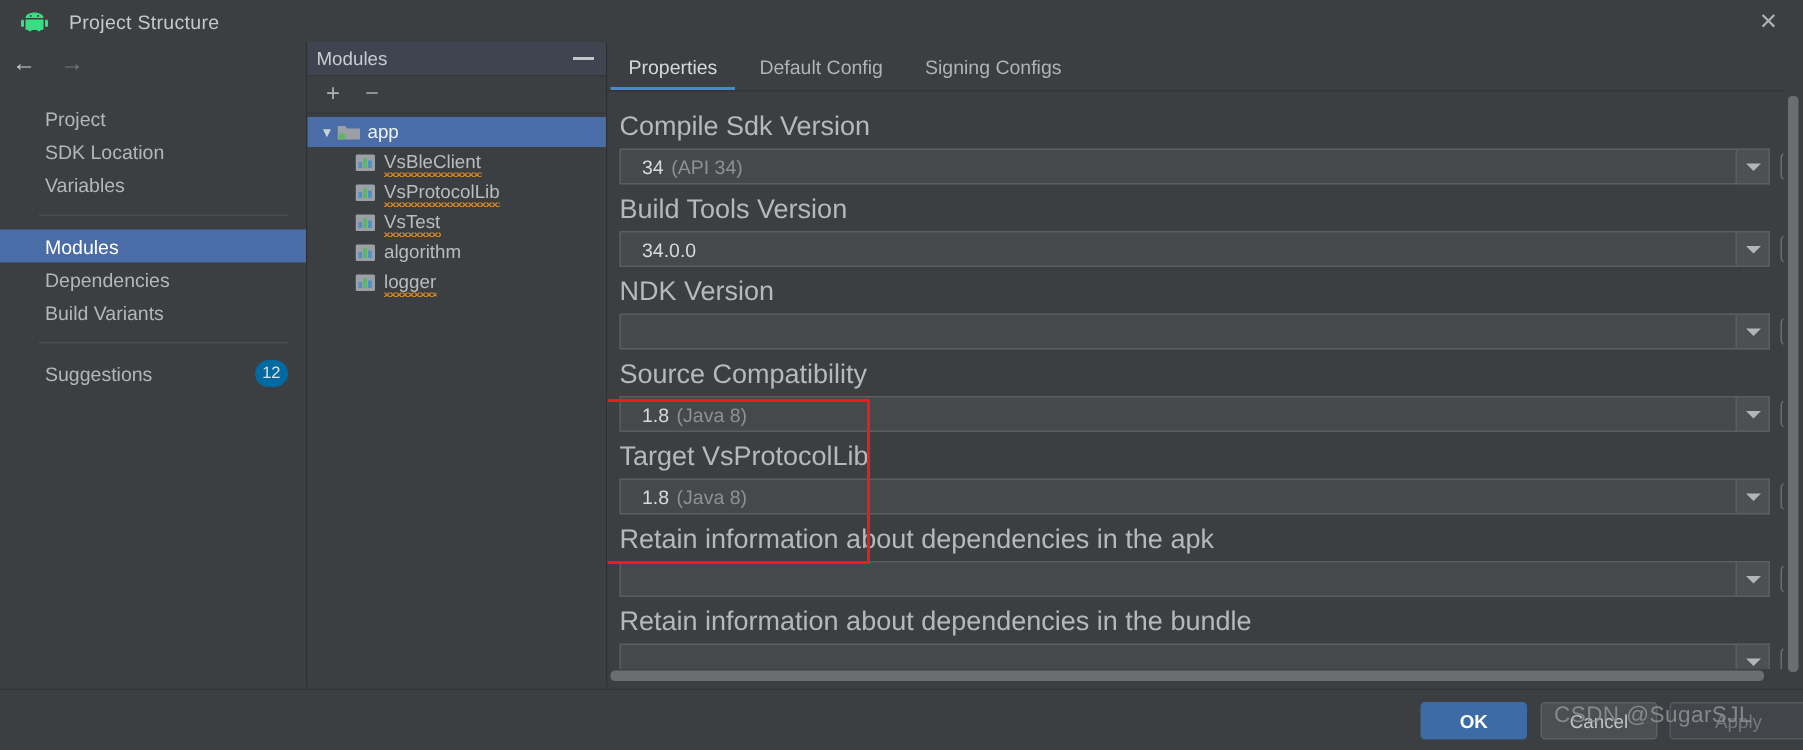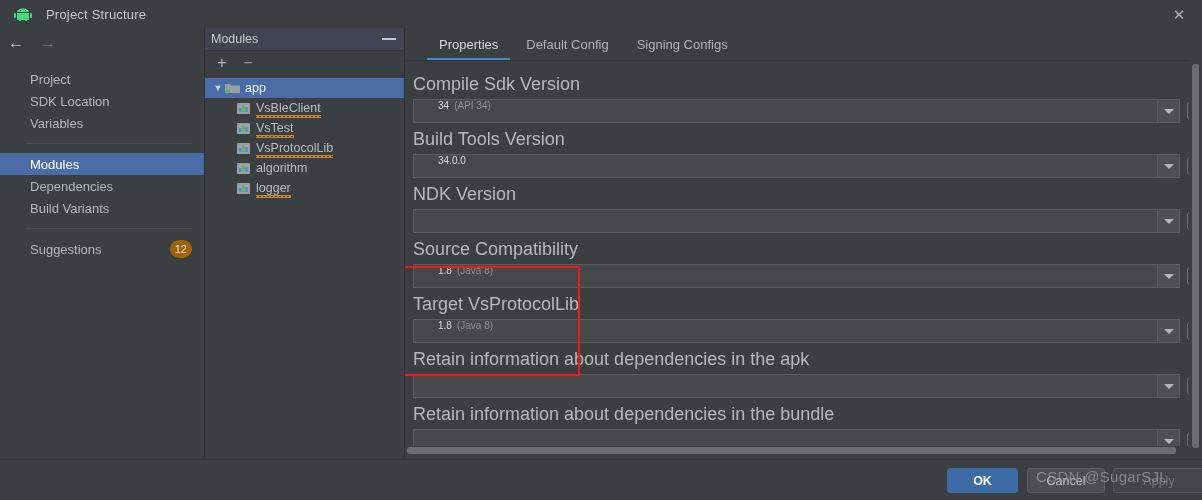--- a/index.html
+++ b/index.html
@@ -40,21 +40,21 @@
   .navlist{padding-top:10px;}
   .navitem{
     height:22px;display:flex;align-items:center;
     padding-left:30px;font-size:13px;color:#b4b7ba;
     position:relative;
   }
   .navitem.selected{background:#4a6da7;color:#ffffff;}
   .navsep{height:1px;background:#4a4d4f;margin:9px 12px 9px 26px;}
   .badge{
     position:absolute;right:12px;top:2px;
-    min-width:22px;height:18px;border-radius:9px;background:#a16207;
+    min-width:22px;height:18px;border-radius:9px;background:#0369a1;
     color:#dfe2e5;font-size:11px;display:flex;align-items:center;justify-content:center;
     padding:0 5px;box-sizing:border-box;
   }
 
   
   .modules{
     position:absolute;left:205px;top:28px;width:199px;height:430px;
     background:#3c3f41;border-right:1px solid #2e3133;
   }
   .modules-header{
@@ -89,39 +89,39 @@
     background-size:4px 3px;background-repeat:repeat-x;
   }
 
   
   .content{
     position:absolute;left:405px;top:28px;width:797px;height:430px;
     background:#3c3f41;overflow:hidden;
   }
   .tabs{
     height:32px;display:flex;align-items:flex-end;gap:0;
-    border-bottom:1px solid #323537;background:#3c3f41;padding-left:20px;
+    border-bottom:1px solid #323537;background:#3c3f41;padding-left:0;
   }
   .tab{
     height:31px;display:flex;align-items:center;padding:0 14px;
     font-size:13px;color:#b0b3b6;position:relative;
   }
   .tab.active{color:#d6d9dc;}
   .tab.active::after{
     content:"";position:absolute;left:2px;right:2px;bottom:0;height:2px;background:#4a88c7;
   }
 
   .fields{position:absolute;left:0;top:32px;right:0;bottom:0;padding-top:8px;}
   .field{margin:0 0 0 0;position:relative;}
   .field-label{font-size:18px;color:#b6b9bc;padding:6px 0 4px 8px;}
   .field-row{display:flex;align-items:center;padding-left:8px;}
   .input{
     height:24px;flex:1;background:#45494b;border:1px solid #5a5e61;
-    display:flex;padding:0 24px;box-sizing:border-box;
-    font-size:10px;color:#cfd2d5;
+    display:flex;align-items:center;padding:0 14px;box-sizing:border-box;
+    font-size:13px;color:#cfd2d5;
   }
   .input .val-strong{color:#d7dadd;}
   .input .val-dim{color:#8d9194;margin-left:5px;}
   .drop{
     width:22px;height:24px;background:#4c5052;border:1px solid #5a5e61;border-left:none;
     display:flex;align-items:center;justify-content:center;box-sizing:border-box;
   }
   .drop .caret{
     width:0;height:0;border-left:5px solid transparent;border-right:5px solid transparent;
     border-top:5px solid #b3b6b9;
@@ -254,31 +254,31 @@
           <span class="tree-label"><span>VsBleClient</span><span class="squiggle"></span></span>
         </div>
         <div class="tree-row">
           <span class="indent"></span>
           <span class="icon-module"><svg width="14" height="13" viewBox="0 0 14 13">
               <rect x="0" y="1" width="13" height="11" rx="1" fill="#9aa0a6"></rect>
               <rect x="2" y="6" width="2.4" height="4" fill="#4a90c9"></rect>
               <rect x="5.2" y="3.5" width="2.4" height="6.5" fill="#5fb55f"></rect>
               <rect x="8.4" y="5" width="2.4" height="5" fill="#4a90c9"></rect>
             </svg></span>
-          <span class="tree-label"><span>VsTest</span><span class="squiggle"></span></span>
+          <span class="tree-label"><span>VsProtocolLib</span><span class="squiggle"></span></span>
         </div>
         <div class="tree-row">
           <span class="indent"></span>
           <span class="icon-module"><svg width="14" height="13" viewBox="0 0 14 13">
               <rect x="0" y="1" width="13" height="11" rx="1" fill="#9aa0a6"></rect>
               <rect x="2" y="6" width="2.4" height="4" fill="#4a90c9"></rect>
               <rect x="5.2" y="3.5" width="2.4" height="6.5" fill="#5fb55f"></rect>
               <rect x="8.4" y="5" width="2.4" height="5" fill="#4a90c9"></rect>
             </svg></span>
-          <span class="tree-label"><span>VsProtocolLib</span><span class="squiggle"></span></span>
+          <span class="tree-label"><span>VsTest</span><span class="squiggle"></span></span>
         </div>
         <div class="tree-row">
           <span class="indent"></span>
           <span class="icon-module"><svg width="14" height="13" viewBox="0 0 14 13">
               <rect x="0" y="1" width="13" height="11" rx="1" fill="#9aa0a6"></rect>
               <rect x="2" y="6" width="2.4" height="4" fill="#4a90c9"></rect>
               <rect x="5.2" y="3.5" width="2.4" height="6.5" fill="#5fb55f"></rect>
               <rect x="8.4" y="5" width="2.4" height="5" fill="#4a90c9"></rect>
             </svg></span>
           <span class="tree-label"><span>algorithm</span></span>

